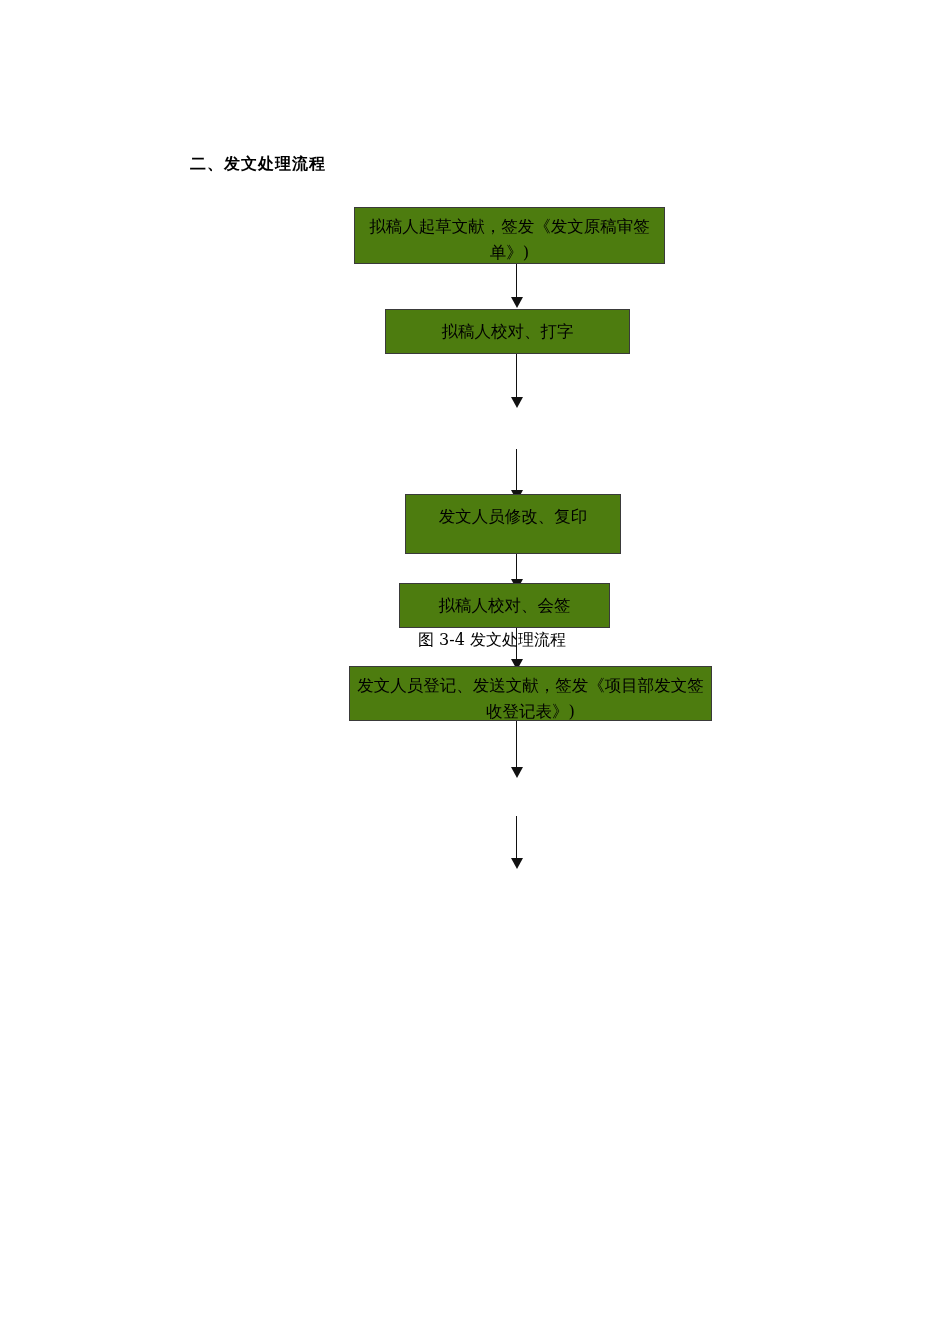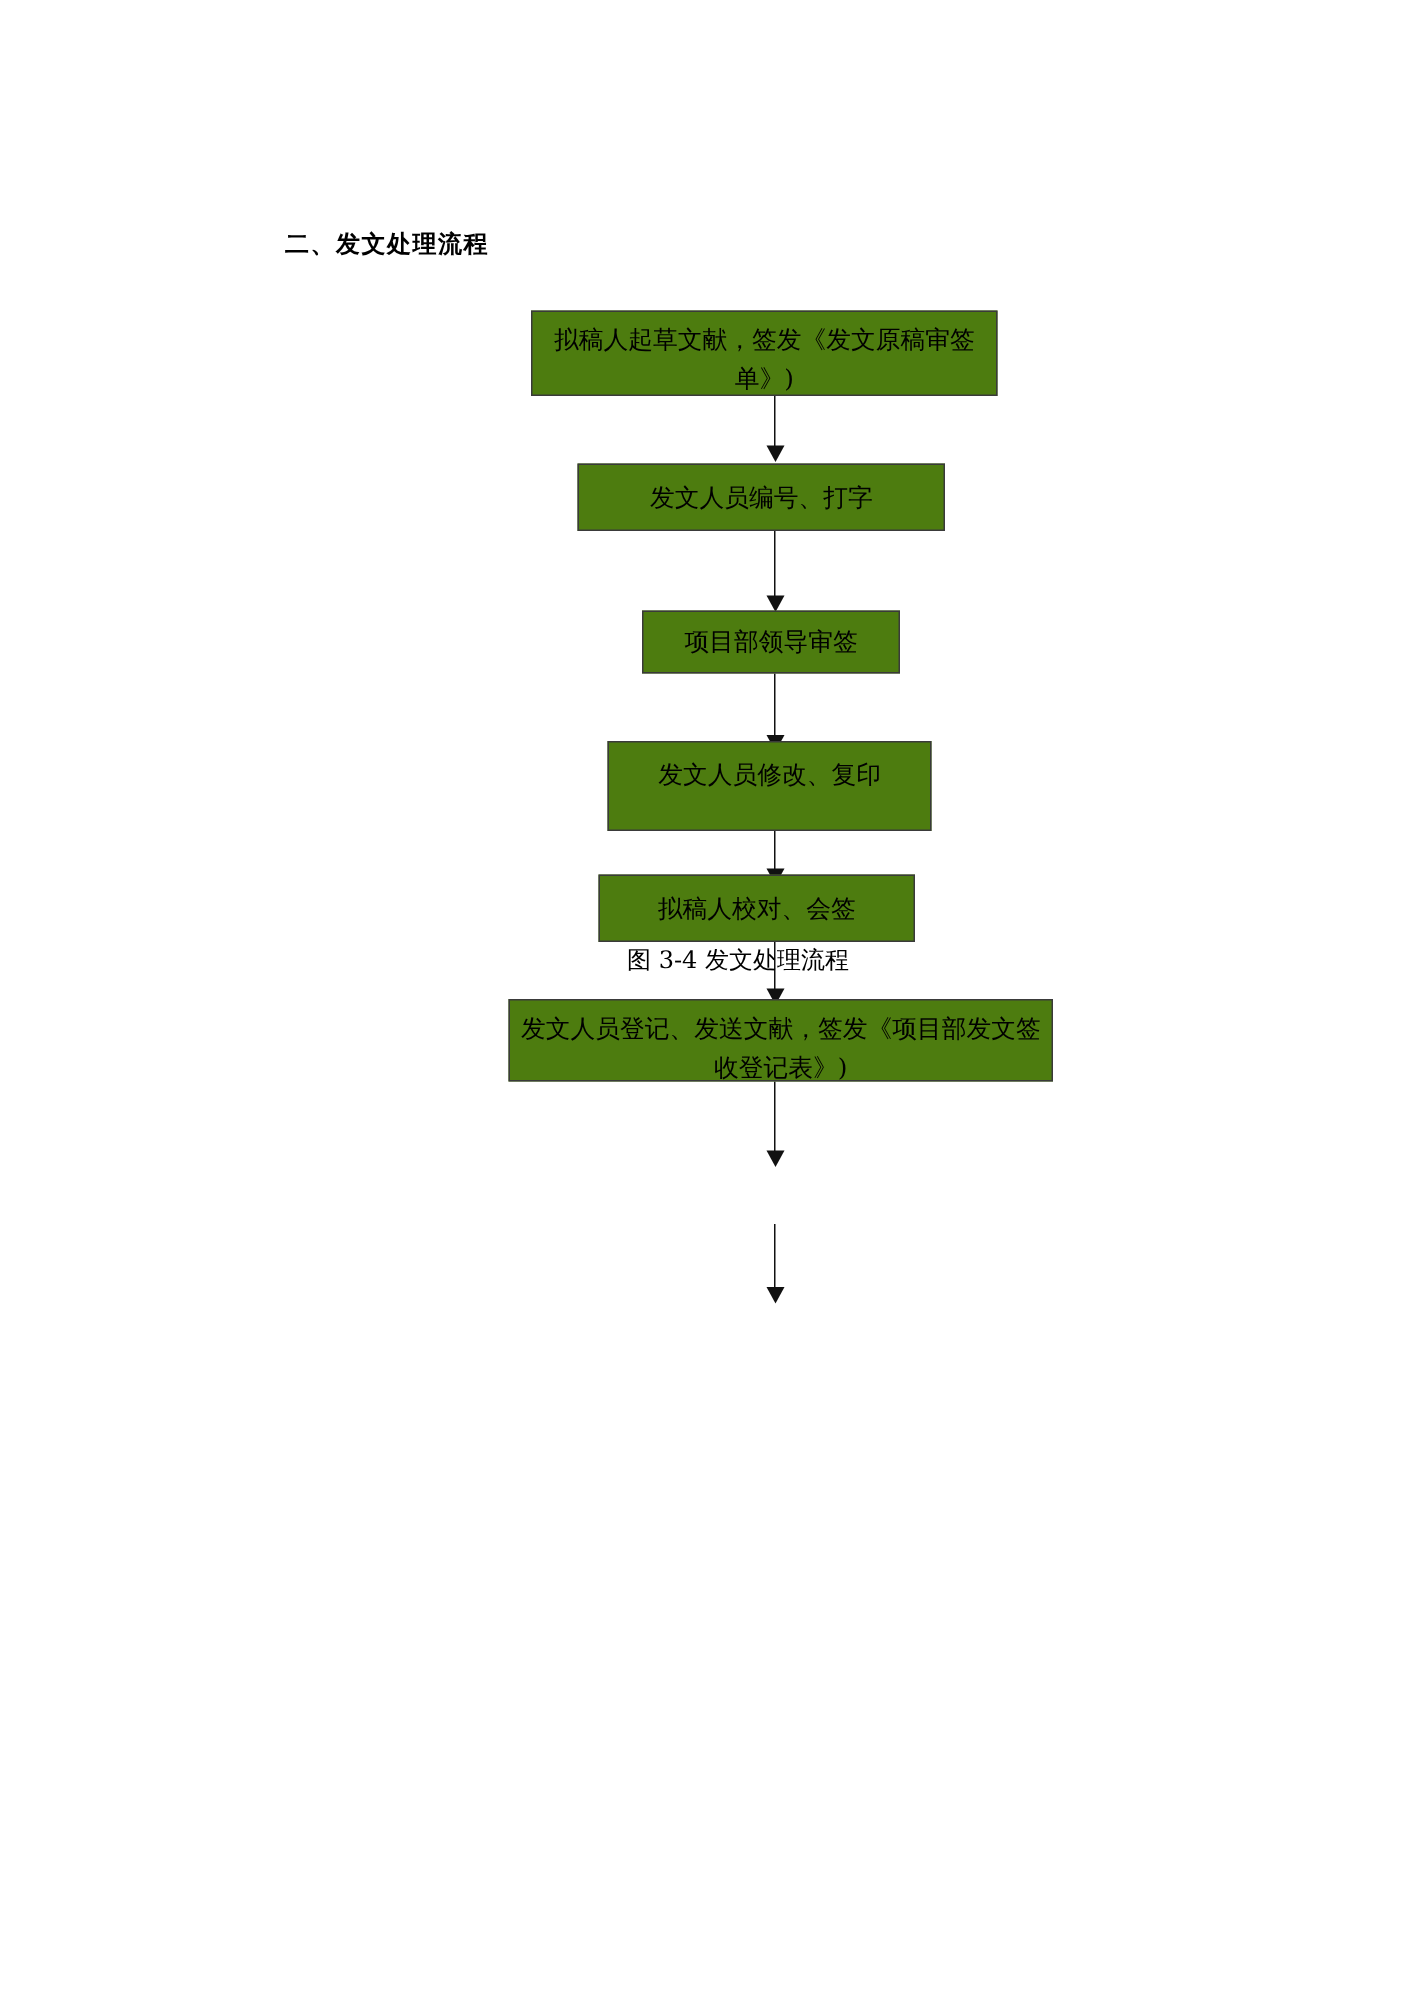--- a/index.html
+++ b/index.html
@@ -90,50 +90,47 @@
   <div class="section-title">二、发文处理流程</div>
 
   <div class="node" style="left:354px; top:207px; width:311px; height:57px;">
     <span class="node-text">拟稿人起草文献，签发《发文原稿审签单》)</span>
   </div>
 
   <div class="connector" style="left:516px; top:264px; height:34px;"></div>
   <div class="arrowhead" style="left:511px; top:297px;"></div>
 
   <div class="node" style="left:385px; top:309px; width:245px; height:45px; padding-top:9px;">
-    <span class="node-text">发文人员编号、打字</span>
+    <span class="node-text">拟稿人校对、打字</span>
   </div>
 
   <div class="connector" style="left:516px; top:354px; height:44px;"></div>
   <div class="arrowhead" style="left:511px; top:397px;"></div>
 
-  <div class="node" style="left:428px; top:407px; width:172px; height:42px; padding-top:7px;">
-    <span class="node-text">项目部领导审签</span>
-  </div>
 
   <div class="connector" style="left:516px; top:449px; height:42px;"></div>
   <div class="arrowhead" style="left:511px; top:490px;"></div>
 
   <div class="node" style="left:405px; top:494px; width:216px; height:60px; padding-top:9px;">
     <span class="node-text">发文人员修改、复印</span>
   </div>
 
   <div class="connector" style="left:516px; top:539px; height:41px;"></div>
   <div class="arrowhead" style="left:511px; top:579px;"></div>
 
   <div class="node" style="left:399px; top:583px; width:211px; height:45px; padding-top:9px;">
     <span class="node-text">拟稿人校对、会签</span>
   </div>
 
   <div class="figure-caption" style="left:418px; top:629px;">图 3-4  发文处理流程</div>
 
   <div class="connector" style="left:516px; top:628px; height:40px;"></div>
   <div class="arrowhead" style="left:511px; top:659px;"></div>
 
-  <div class="node" style="left:339px; top:666px; width:363px; height:55px;">
+  <div class="node" style="left:349px; top:666px; width:363px; height:55px;">
     <span class="node-text">发文人员登记、发送文献，签发《项目部发文签收登记表》)</span>
   </div>
 
   <div class="connector" style="left:516px; top:721px; height:47px;"></div>
   <div class="arrowhead" style="left:511px; top:767px;"></div>
 
 
   <div class="connector" style="left:516px; top:816px; height:44px;"></div>
   <div class="arrowhead" style="left:511px; top:858px;"></div>
 

